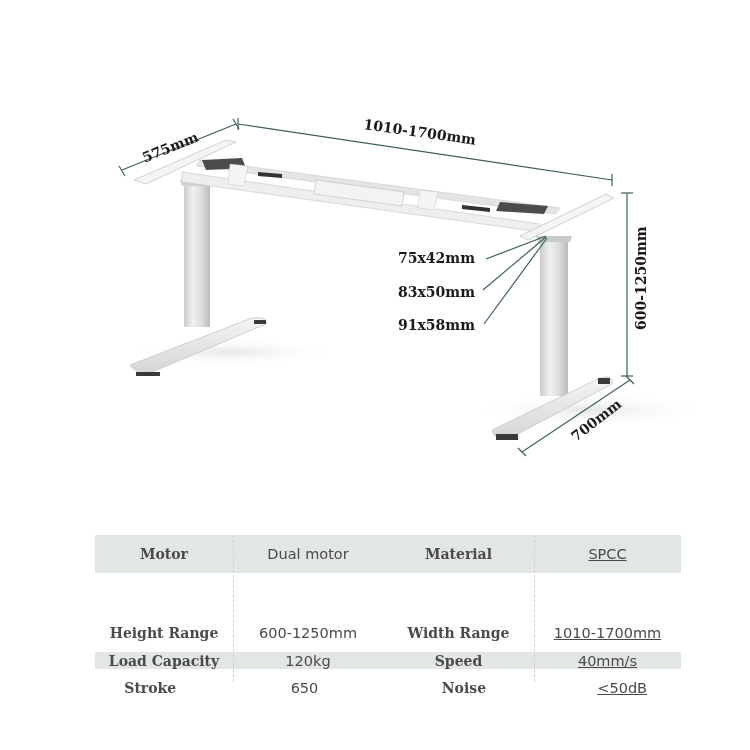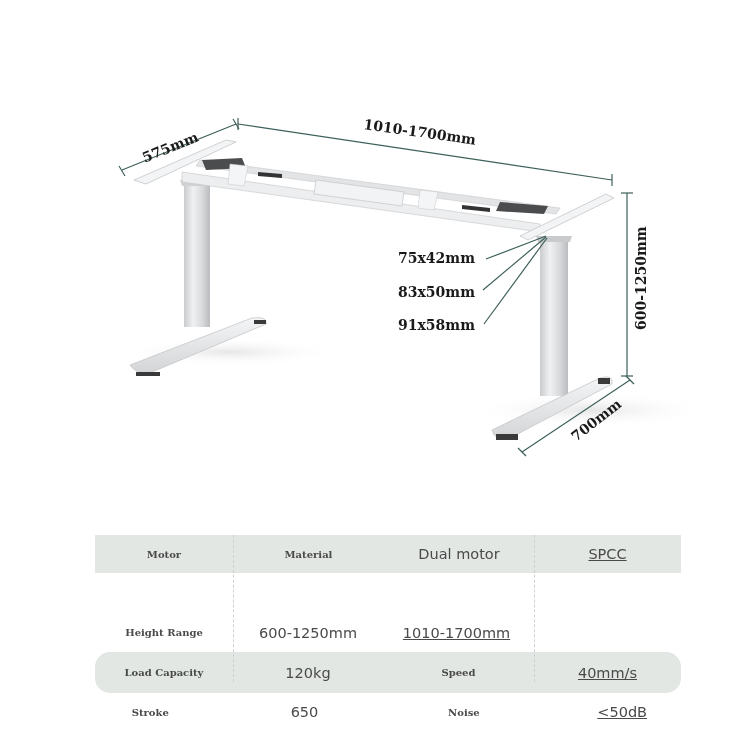--- a/index.html
+++ b/index.html
@@ -3,29 +3,29 @@
 <meta charset="utf-8">
 <style>
   html, body { margin: 0; padding: 0; background: #ffffff; }
   body { width: 750px; height: 750px; position: relative; overflow: hidden; font-family: "Liberation Sans", sans-serif; }
   #diagram { position: absolute; left: 0; top: 0; width: 750px; height: 500px; }
   .dim-label { font-family: "DejaVu Serif", serif; font-weight: bold; font-size: 14px; fill: #1a1a1a; }
   #spec-table { position: absolute; left: 95px; top: 535px; width: 586px; }
   .row { position: relative; display: flex; height: 38px; align-items: center; }
   .row.r1 { height: 38px; }
   .row.r2 { height: 39px; margin-top: 40px; }
-  .row.r3 { height: 41px; border-radius: 15px; }
+  .row.r3 { height: 17px; }
   .row.r4 { height: 38px; gap: 39px; }
   .row.shaded { background: #e3e7e4; }
   .cell { display: flex; align-items: center; justify-content: center; height: 100%; }
   .c1 { width: 138px; }
   .c2 { width: 150px; }
   .c3 { width: 151px; }
   .c4 { width: 147px; text-decoration: underline; }
-  .key { font-family: "DejaVu Serif", serif; font-weight: bold; font-size: 10px; color: #4a4a4a; }
+  .key { font-family: "DejaVu Serif", serif; font-weight: bold; font-size: 14px; color: #4a4a4a; }
   .val { font-family: "DejaVu Sans", sans-serif; font-size: 14.5px; color: #4a4a4a; }
   .divider { position: absolute; top: 0; height: 147px; border-left: 1.5px dashed #d0d0d0; }
 </style>
 </head>
 <body>
 
 <svg id="diagram" viewBox="0 0 750 500" xmlns="http://www.w3.org/2000/svg">
   <defs>
     <linearGradient id="colGrad" x1="0" x2="1" y1="0" y2="0">
       <stop offset="0" stop-color="#c9cbcd"></stop>
@@ -111,27 +111,28 @@
   <text class="dim-label" x="0" y="0" transform="translate(646 330) rotate(-90)">600-1250mm</text>
   <text class="dim-label" x="0" y="0" transform="translate(576 442) rotate(-38)">700mm</text>
   <text class="dim-label" x="398" y="263">75x42mm</text>
   <text class="dim-label" x="398" y="297">83x50mm</text>
   <text class="dim-label" x="398" y="330">91x58mm</text>
 </svg>
 
 <div id="spec-table">
   <div class="row r1 shaded">
     <div class="cell c1 key">Motor</div>
+    <div class="cell c2 val">Dual motor</div>
     <div class="cell c3 key">Material</div>
-    <div class="cell c2 val">Dual motor</div>
     <div class="cell c4 val">SPCC</div>
   </div>
   <div class="row r2">
     <div class="cell c1 key">Height Range</div>
     <div class="cell c2 val">600-1250mm</div>
+    <div class="cell c3 key">Width Range</div>
     <div class="cell c4 val">1010-1700mm</div>
   </div>
   <div class="row r3 shaded">
     <div class="cell c1 key">Load Capacity</div>
     <div class="cell c2 val">120kg</div>
     <div class="cell c3 key">Speed</div>
     <div class="cell c4 val">40mm/s</div>
   </div>
   <div class="row r4">
     <div class="cell c1 key">Stroke</div>

